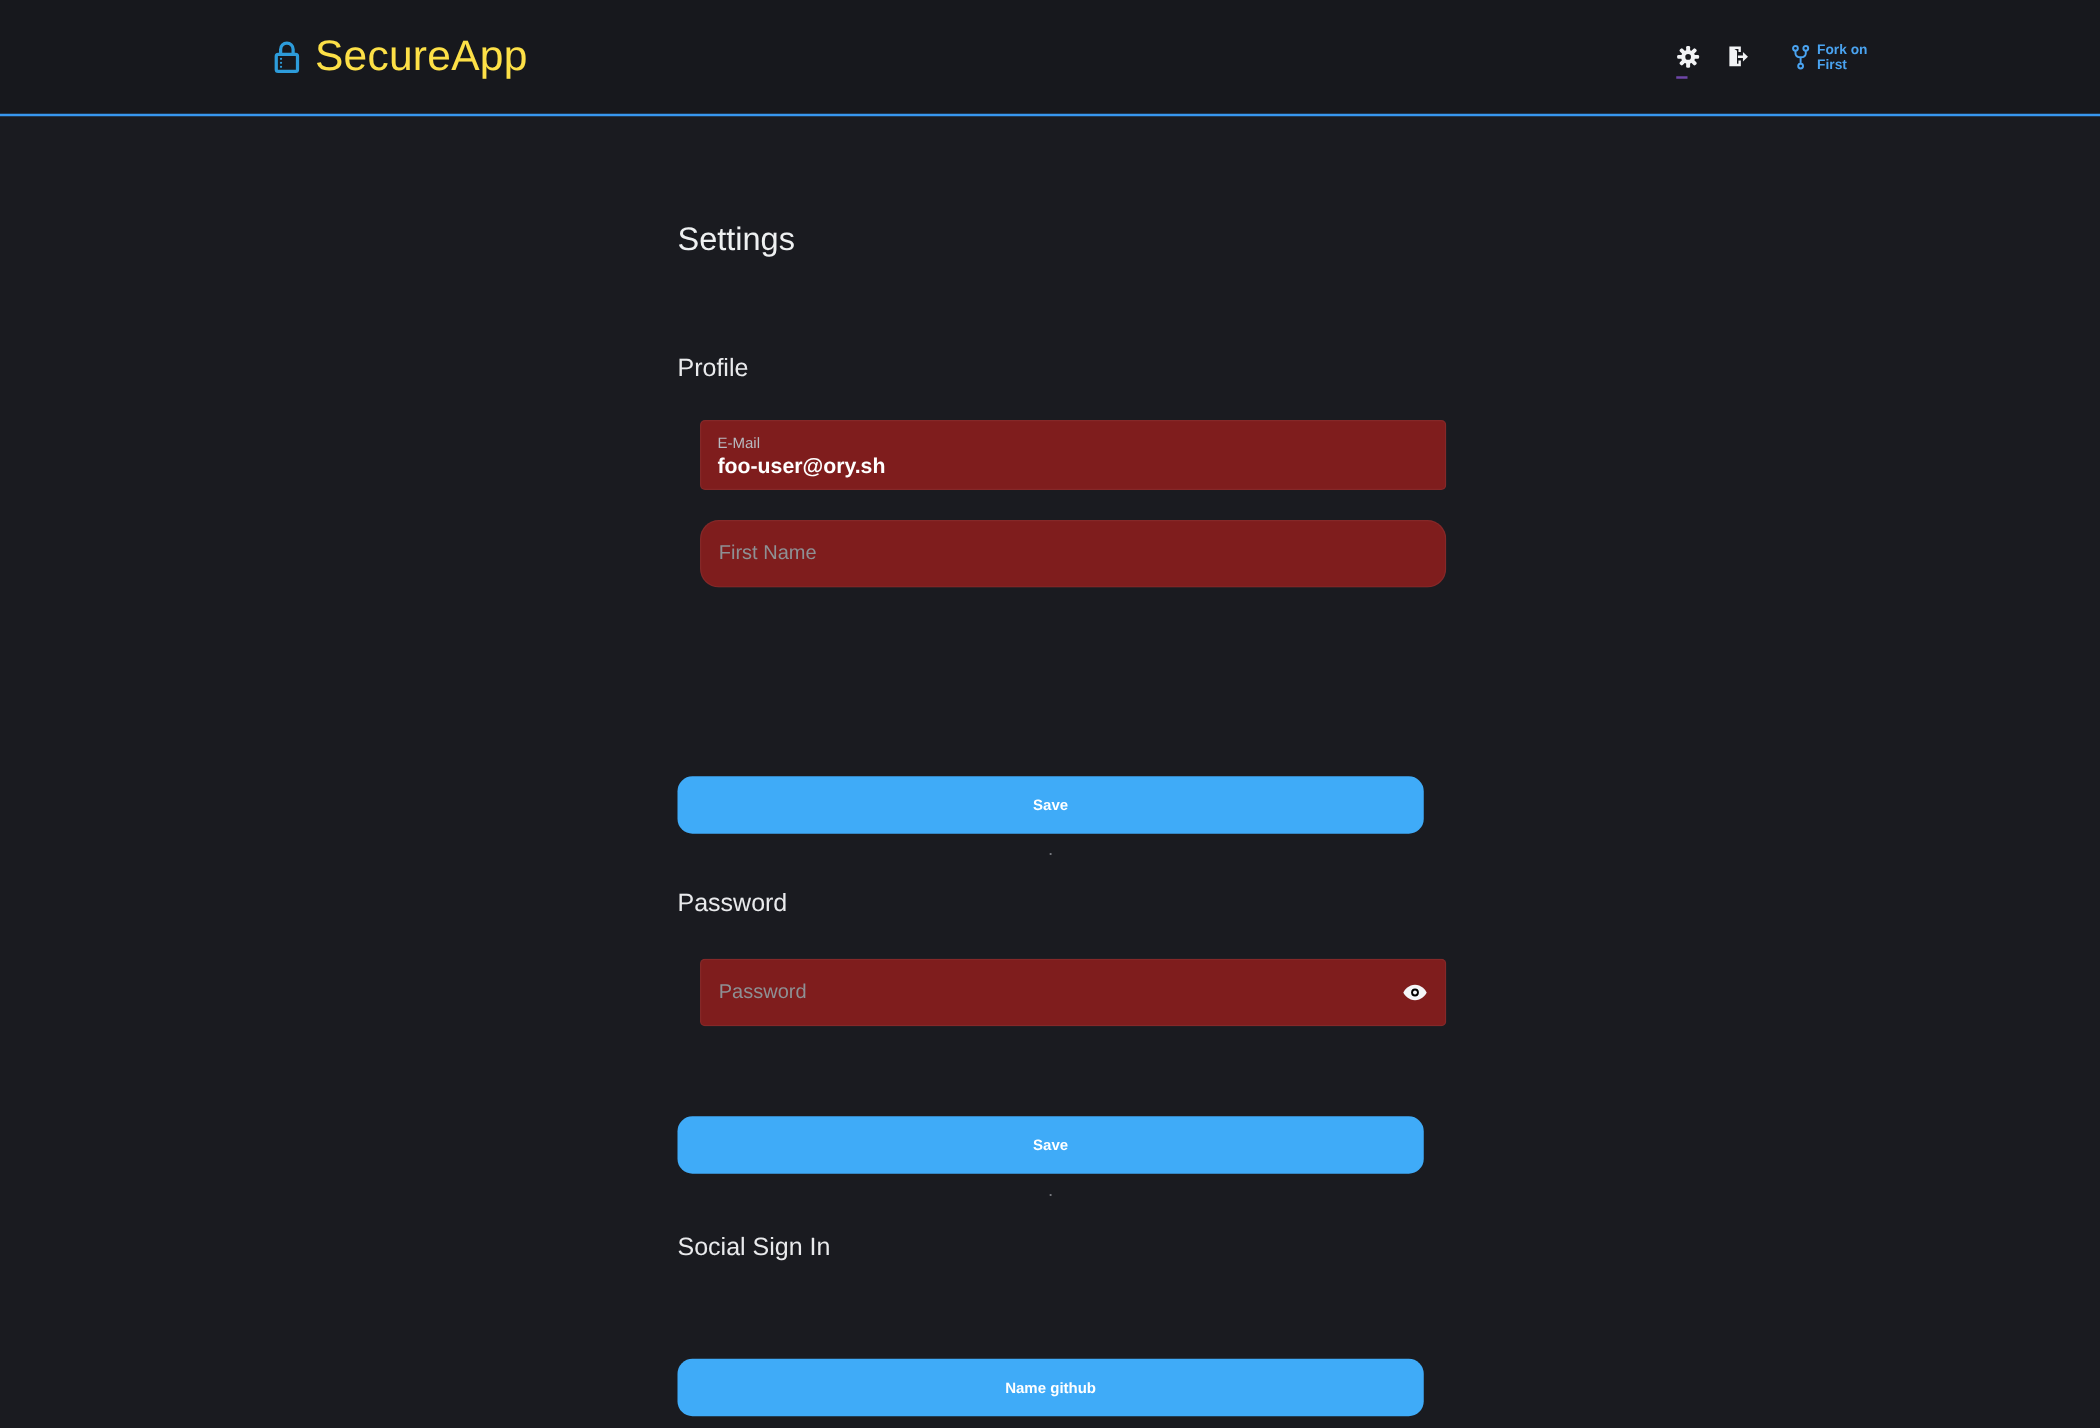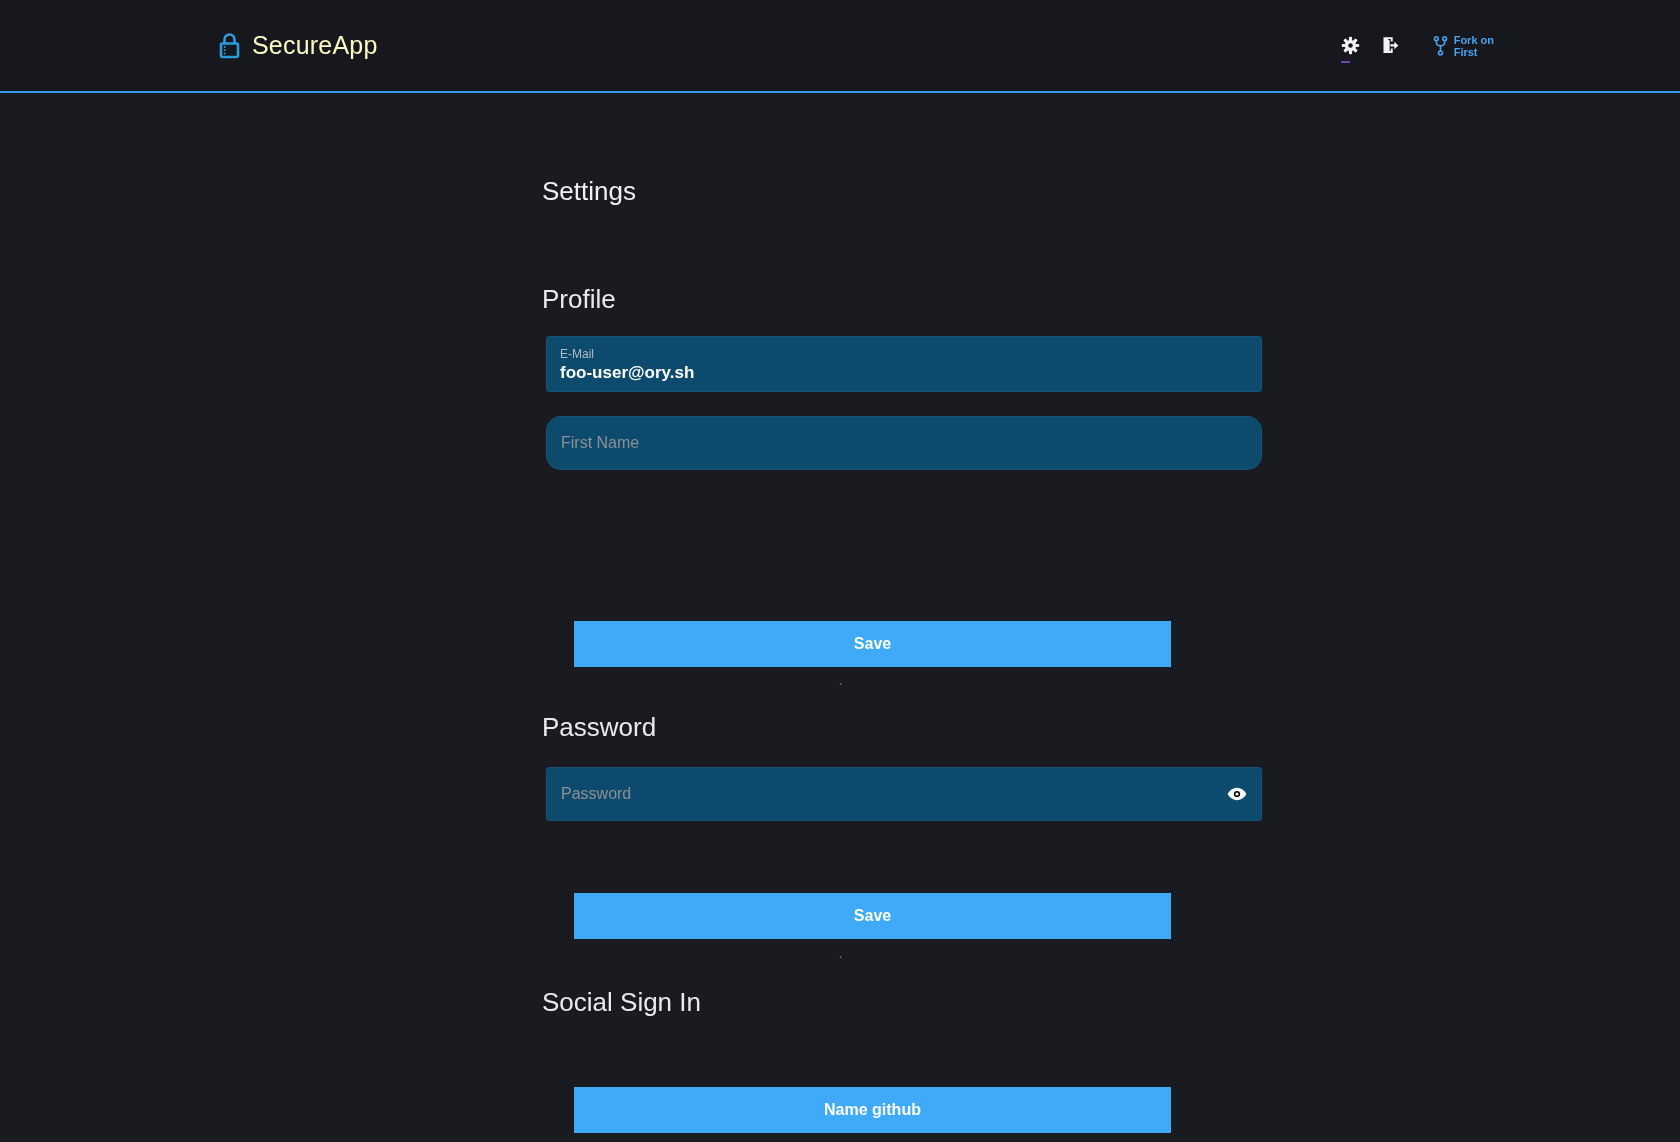--- a/index.html
+++ b/index.html
@@ -15,21 +15,21 @@
   
   .navbar {
     position: absolute; top: 0; left: 0; right: 0;
     height: 93px;
     background: #17181d;
     border-bottom: 2px solid #3897ef;
     display: flex; align-items: center; justify-content: space-between;
     padding: 0 186px 0 218px;
   }
   .brand { display: flex; align-items: center; gap: 11px; cursor: pointer; }
-  .brand-title { font-size: 25px; font-weight: 400; color: #fef9c3; letter-spacing: 0.2px; }
+  .brand-title { font-size: 34px; font-weight: 400; color: #fde047; letter-spacing: 0.2px; }
   .nav-right { display: flex; align-items: center; gap: 16px; }
   .nav-icon-btn {
     position: relative;
     width: 24px; height: 24px;
     display: flex; align-items: center; justify-content: center;
     background: none; border: none; cursor: pointer;
   }
   .gear-underline {
     position: absolute; left: 2px; bottom: -5px;
     width: 9px; height: 2px; background: #6f46a8;
@@ -49,29 +49,29 @@
     position: absolute; top: 0; left: 50%;
     width: 597px; height: 1142px;
     margin-left: -298px;
   }
   .page-title {
     position: absolute; top: 176px; left: 0;
     font-size: 26px; font-weight: 400; color: #eef0f1;
   }
   .section-heading {
     position: absolute; left: 0;
-    font-size: 26px; font-weight: 400; color: #e9eaec;
+    font-size: 20px; font-weight: 400; color: #e9eaec;
   }
   #profile-heading  { top: 284px; }
   #password-heading { top: 712px; }
   #social-heading   { top: 987px; }
 
   .input-box {
-    position: absolute; left: 4px; width: 716px;
-    background: #0c4a6e;
+    position: absolute; left: 18px; width: 597px;
+    background: #7f1d1d;
     border: 1px solid rgba(255,255,255,0.05);
     border-radius: 4px;
   }
   #email-box { top: 336px; height: 56px; padding: 8px 13px 6px 13px; display: flex; flex-direction: column; justify-content: center; }
   .inner-label { font-size: 12px; color: #b7bac0; line-height: 15px; }
   .email-input {
     background: transparent; border: none; outline: none;
     color: #ffffff; font-size: 17px; font-weight: 700; line-height: 21px;
     font-family: "Liberation Sans", "DejaVu Sans", sans-serif;
     width: 100%; padding: 0;
@@ -89,25 +89,24 @@
   .text-input::placeholder { color: #8e9094; opacity: 1; }
   #password-box .text-input { flex: 1; }
   .eye-btn {
     width: 48px; height: 100%;
     display: flex; align-items: center; justify-content: center;
     background: none; border: none; cursor: pointer;
   }
 
   .primary-btn {
     position: absolute; left: 0; width: 597px; height: 46px;
-    background: #3fabf8; border: none; border-radius: 0;
-    color: #ffffff; font-size: 16px; font-weight: 600;
+    background: #3fabf8; border: none; border-radius: 12px;
+    color: #ffffff; font-size: 12px; font-weight: 600;
     font-family: "Liberation Sans", "DejaVu Sans", sans-serif;
     cursor: pointer;
-    margin-left: 32px;
   }
   #save-profile  { top: 621px; }
   #save-password { top: 893px; }
   #link-github   { top: 1087px; }
 
   .dot-row {
     position: absolute; left: 0; width: 597px; text-align: center;
     color: #76787e; font-size: 15px; line-height: 4px; height: 4px;
   }
   #dot-profile  { top: 678px; }

